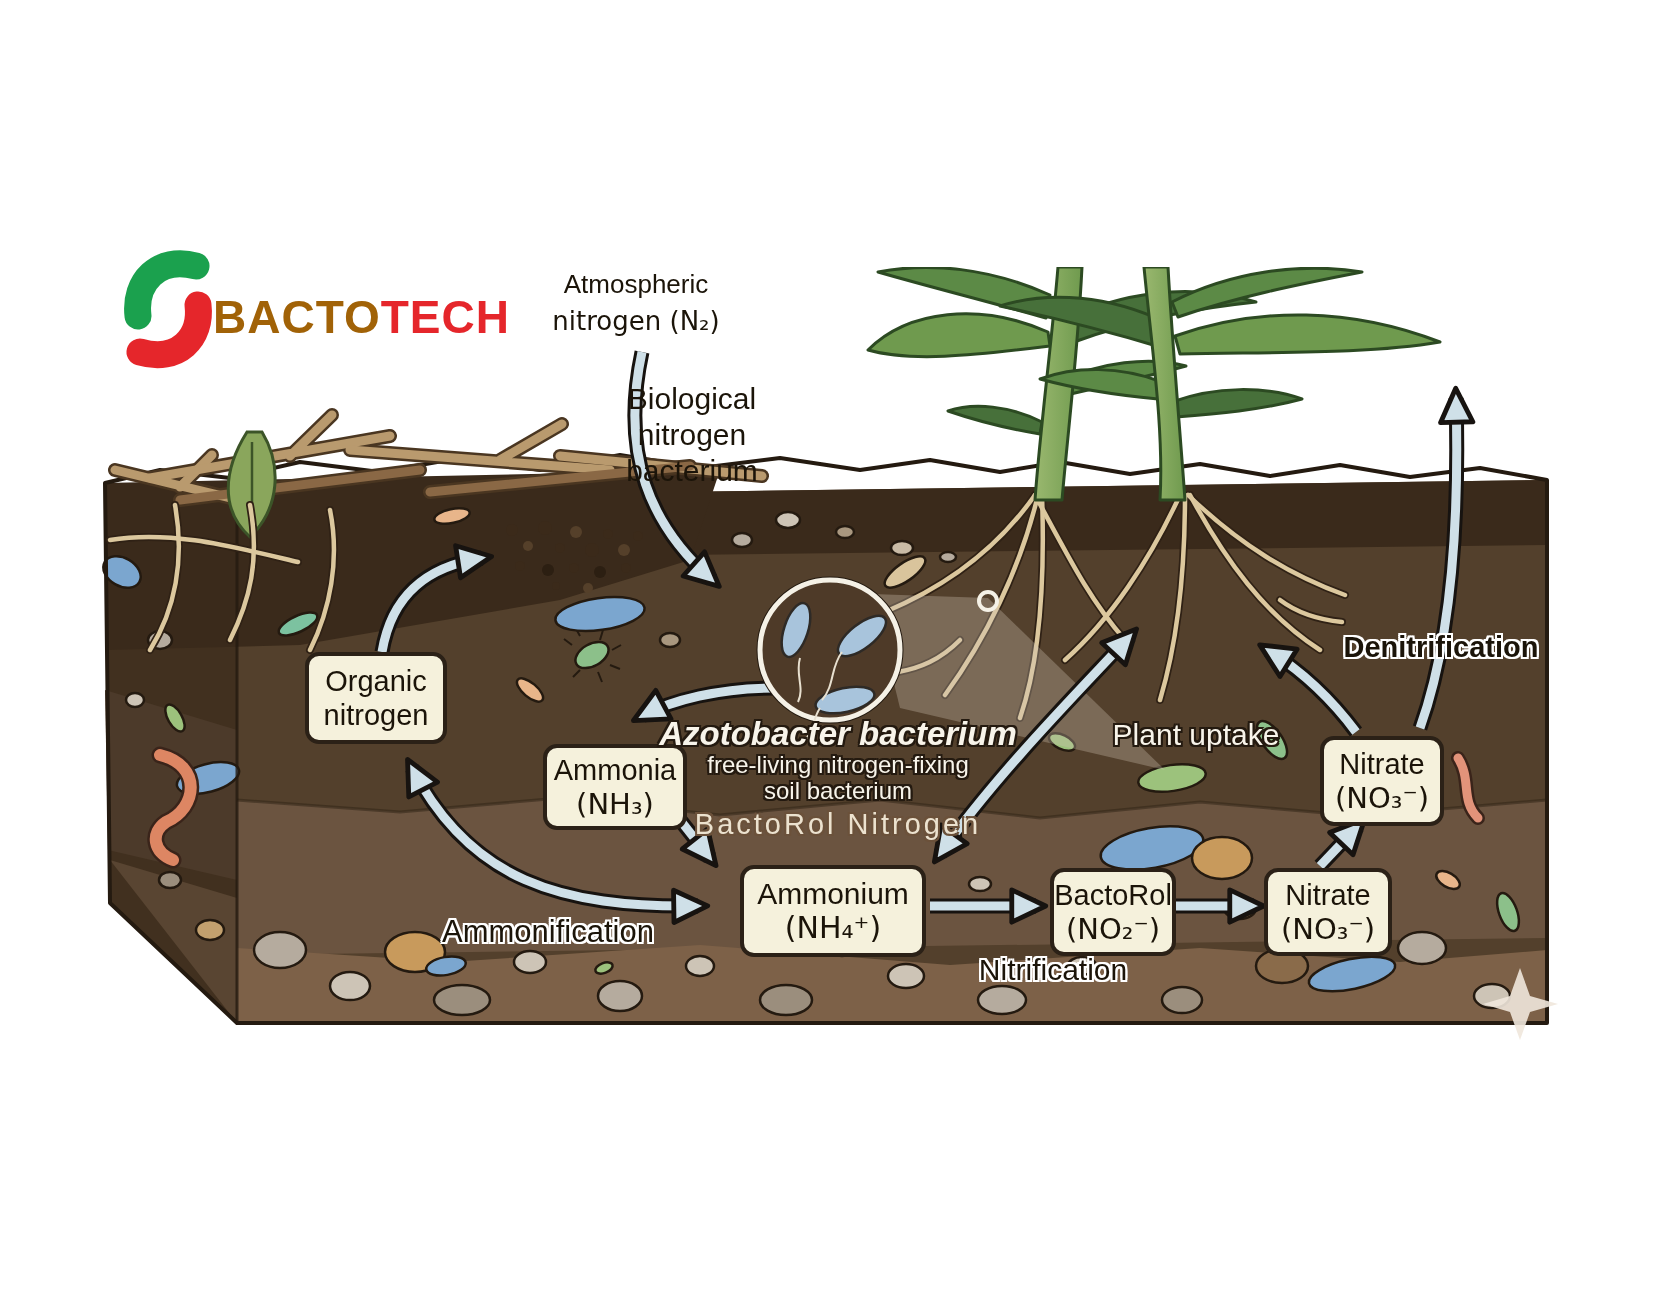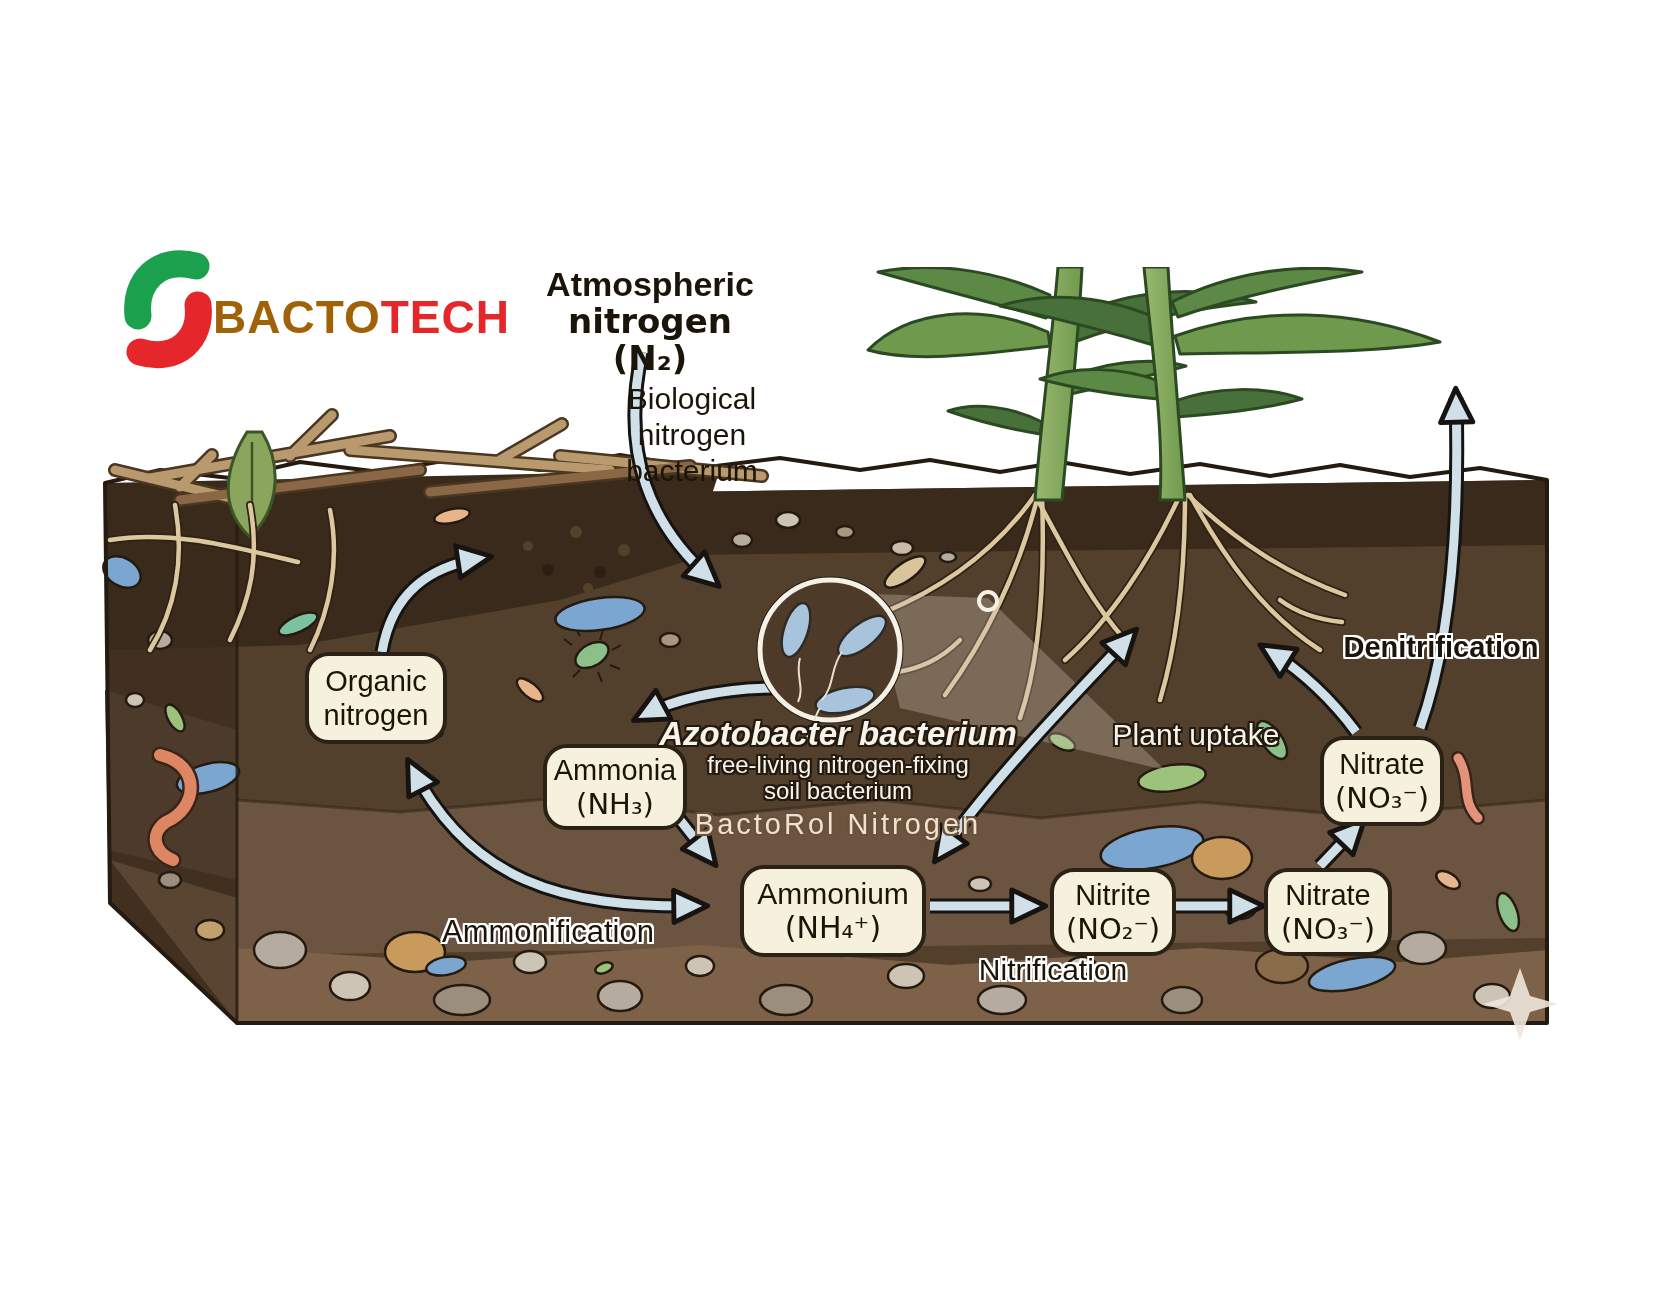--- a/index.html
+++ b/index.html
@@ -6,30 +6,30 @@
   .canvas{position:relative;width:1660px;height:1300px;background:#ffffff;overflow:hidden;
           font-family:"Liberation Sans",sans-serif;}
   .base{position:absolute;left:0;top:0;}
 
   .lbl{position:absolute;color:#1b1409;text-align:center;}
   .outline-white{text-shadow:-2px -2px 0 #fff,2px -2px 0 #fff,-2px 2px 0 #fff,2px 2px 0 #fff,
                  0 -2px 0 #fff,0 2px 0 #fff,-2px 0 0 #fff,2px 0 0 #fff;}
   .outline-dark{color:#f8f4ea;text-shadow:-2px -2px 0 #241a10,2px -2px 0 #241a10,-2px 2px 0 #241a10,
                 2px 2px 0 #241a10,0 -2px 0 #241a10,0 2px 0 #241a10,-2px 0 0 #241a10,2px 0 0 #241a10;}
 
-  .atmo{left:545px;top:266px;width:210px;font-size:34px;line-height:37px;font-weight:bold;}
+  .atmo{left:531px;top:266px;width:210px;font-size:26px;line-height:37px;}
   .fixation{left:592px;top:381px;width:200px;font-size:30px;line-height:36px;}
   .ammonification{left:398px;top:914px;width:300px;font-size:31px;}
   .nitrification{left:903px;top:953px;width:300px;font-size:30px;}
   .plantuptake{left:1046px;top:718px;width:300px;font-size:30px;}
   .denitrification{left:1291px;top:631px;width:300px;font-size:29px;font-weight:bold;}
 
   .formula{font-family:"DejaVu Sans",sans-serif;}
 
-  .box{position:absolute;background:#f5f1dc;border:4px solid #2b2117;border-radius:24px;
+  .box{position:absolute;background:#f5f1dc;border:4px solid #2b2117;border-radius:14px;
        display:flex;flex-direction:column;align-items:center;justify-content:center;
        color:#1b1409;font-size:29px;line-height:34px;text-align:center;}
   .box-organic{left:305px;top:652px;width:134px;height:84px;}
   .box-ammonia{left:543px;top:744px;width:136px;height:78px;}
   .box-ammonium{left:740px;top:865px;width:178px;height:84px;font-size:30px;}
   .box-nitrite{left:1050px;top:868px;width:118px;height:80px;}
   .box-nitrate-soil{left:1264px;top:868px;width:120px;height:80px;}
   .box-nitrate-deep{left:1320px;top:736px;width:116px;height:82px;}
 
   .logo-text{position:absolute;left:213px;top:290px;font-size:46px;font-weight:700;
@@ -328,21 +328,21 @@
   <div>Ammonia</div>
   <div class="formula">(NH₃)</div>
 </div>
 
 <div class="box box-ammonium">
   <div>Ammonium</div>
   <div class="formula">(NH₄⁺)</div>
 </div>
 
 <div class="box box-nitrite">
-  <div>Nitrite</div>
+  <div>BactoRol</div>
   <div class="formula">(NO₂⁻)</div>
 </div>
 
 <div class="box box-nitrate-soil">
   <div>Nitrate</div>
   <div class="formula">(NO₃⁻)</div>
 </div>
 
 <div class="box box-nitrate-deep">
   <div>Nitrate</div>

